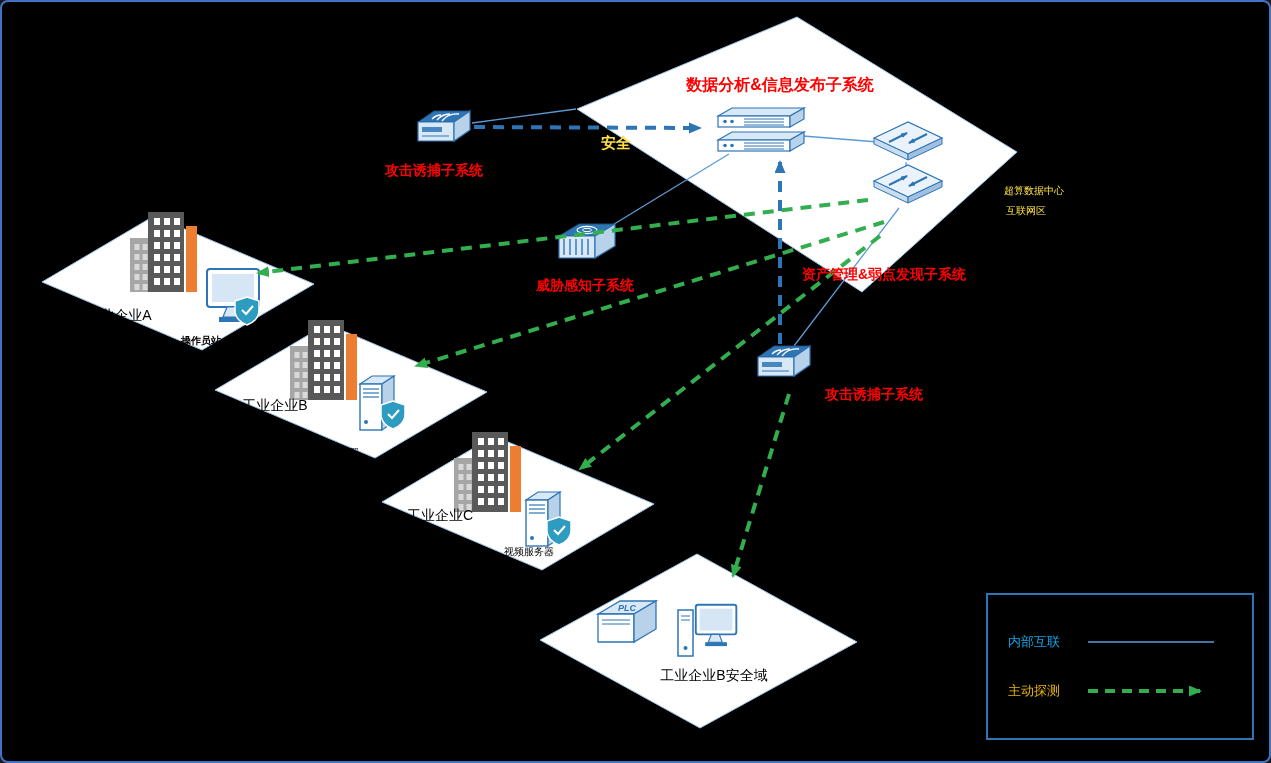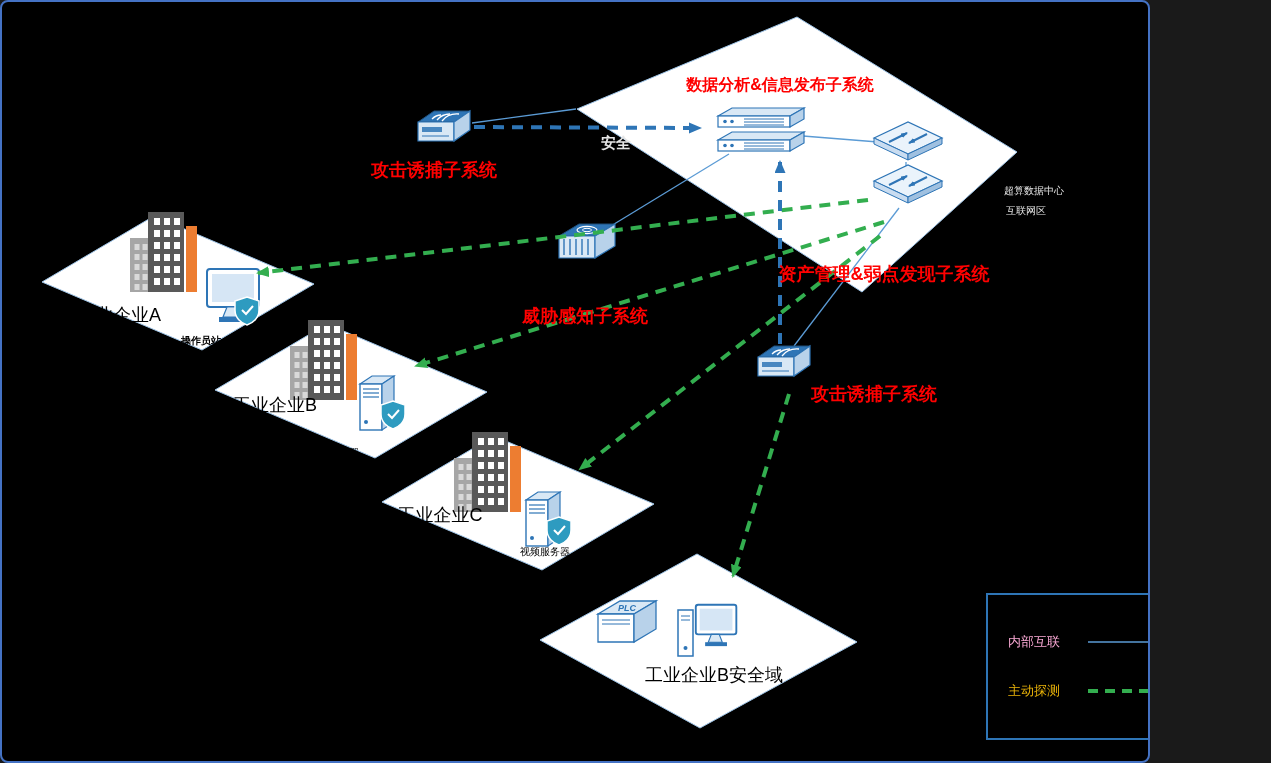--- a/index.html
+++ b/index.html
@@ -1,41 +1,41 @@
 <!DOCTYPE html>
 <html><head>
 <meta charset="utf-8">
 <style>
   * { margin:0; padding:0; box-sizing:border-box; }
   html,body { background:#1a1a1a; font-family:"Liberation Sans","DejaVu Sans",sans-serif; }
   .stage {
-    position:relative; width:1150px; height:763px;
+    position:relative; width:1271px; height:763px;
     background:#000000; border:2px solid #4472C4; border-radius:8px;
     overflow:hidden;
   }
   .scene { position:absolute; left:0; top:0; }
   .zone { fill:#FFFFFF; stroke:#9DC3E6; stroke-width:1; }
   .lbl { position:absolute; transform:translate(-50%,-50%); white-space:nowrap;
-         font-size:18px; line-height:1.1; z-index:5; }
+         font-size:14px; line-height:1.1; z-index:5; }
   .red   { color:#FF0000; font-weight:bold; }
-  .white { color:#e5e5e5; }
+  .white { color:#fde047; }
   .black { color:#000000; }
   .big  { font-size:16px; }
   .mid  { font-size:15px; }
   .sm   { font-size:10px; }
   .bold { font-weight:bold; }
   .legend {
     position:absolute; left:984px; top:591px; width:268px; height:147px;
     background:#000000; border:2px solid #2E75B6;
     display:flex; flex-direction:column; justify-content:space-evenly;
     padding:8px 20px; z-index:6;
   }
   .legend-row { display:flex; align-items:center; gap:16px; }
   .legend-label { font-size:13px; width:62px; white-space:nowrap; }
-  .c-blue { color:#f9a8d4; }
+  .c-blue { color:#0ea5e9; }
   .c-green { color:#eab308; }
 </style>
 </head>
 <body>
 
 <div class="stage">
 
   <svg class="scene" width="1271" height="763" viewBox="0 0 1271 763">
     <defs>
       <marker id="arrG" markerUnits="userSpaceOnUse" markerWidth="16" markerHeight="14" refX="11" refY="5.5" orient="auto">
@@ -204,35 +204,35 @@
 
     <g stroke="#2E75B6" stroke-width="4" stroke-dasharray="11 8" fill="none">
       <line x1="472" y1="125" x2="698" y2="126" marker-end="url(#arrB)"></line>
       <line x1="778" y1="342" x2="778" y2="160" marker-end="url(#arrB)"></line>
     </g>
   </svg>
 
   <div class="lbl red big" style="left:778px; top:83px;">数据分析&amp;信息发布子系统</div>
   <div class="lbl red" style="left:432px; top:169px;">攻击诱捕子系统</div>
   <div class="lbl white mid bold" style="left:614px; top:141px;">安全</div>
-  <div class="lbl red" style="left:583px; top:284px;margin-top:31px;">威胁感知子系统</div>
+  <div class="lbl red" style="left:583px; top:284px;">威胁感知子系统</div>
   <div class="lbl red" style="left:882px; top:240px;margin-top:33px;">资产管理&amp;弱点发现子系统</div>
   <div class="lbl red" style="left:872px; top:393px;">攻击诱捕子系统</div>
 
   <div class="lbl white sm" style="left:1032px; top:188px;">超算数据中心</div>
   <div class="lbl white sm" style="left:1024px; top:208px;">互联网区</div>
 
   <div class="lbl black" style="left:117px; top:314px;">工业企业A</div>
   <div class="lbl black sm" style="left:199px; top:338px;font-weight:bold;">操作员站</div>
 
   <div class="lbl black" style="left:273px; top:404px;">工业企业B</div>
   <div class="lbl black sm" style="left:325px; top:450px;">SCADA服务器</div>
 
   <div class="lbl black" style="left:438px; top:514px;">工业企业C</div>
-  <div class="lbl black sm" style="left:527px; top:549px;margin-left:16px;">视频服务器</div>
+  <div class="lbl black sm" style="left:527px; top:549px;">视频服务器</div>
 
   <div class="lbl black" style="left:712px; top:674px;">工业企业B安全域</div>
 
   <div class="legend">
     <div class="legend-row">
       <span class="legend-label c-blue">内部互联</span>
       <svg width="132" height="16">
         <line x1="2" y1="8" x2="128" y2="8" stroke="#5B9BD5" stroke-width="1.5"></line>
       </svg>
     </div>

